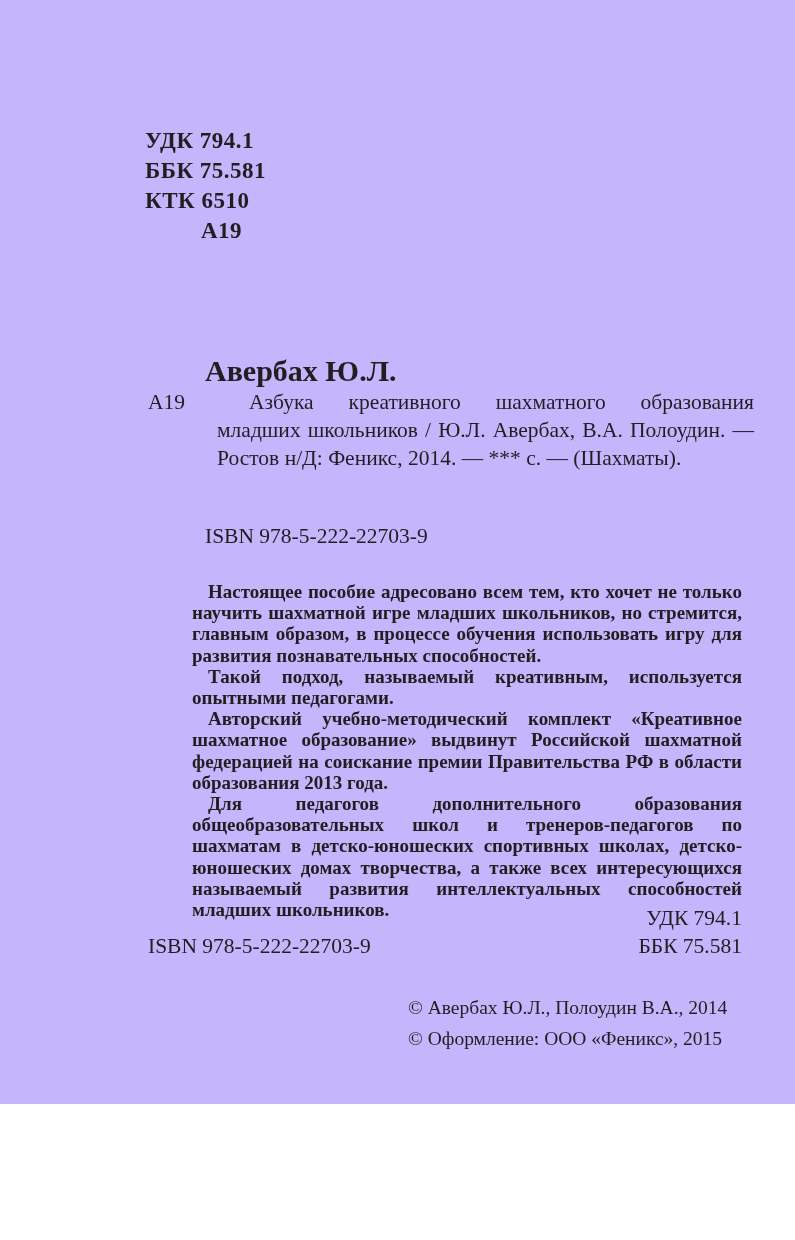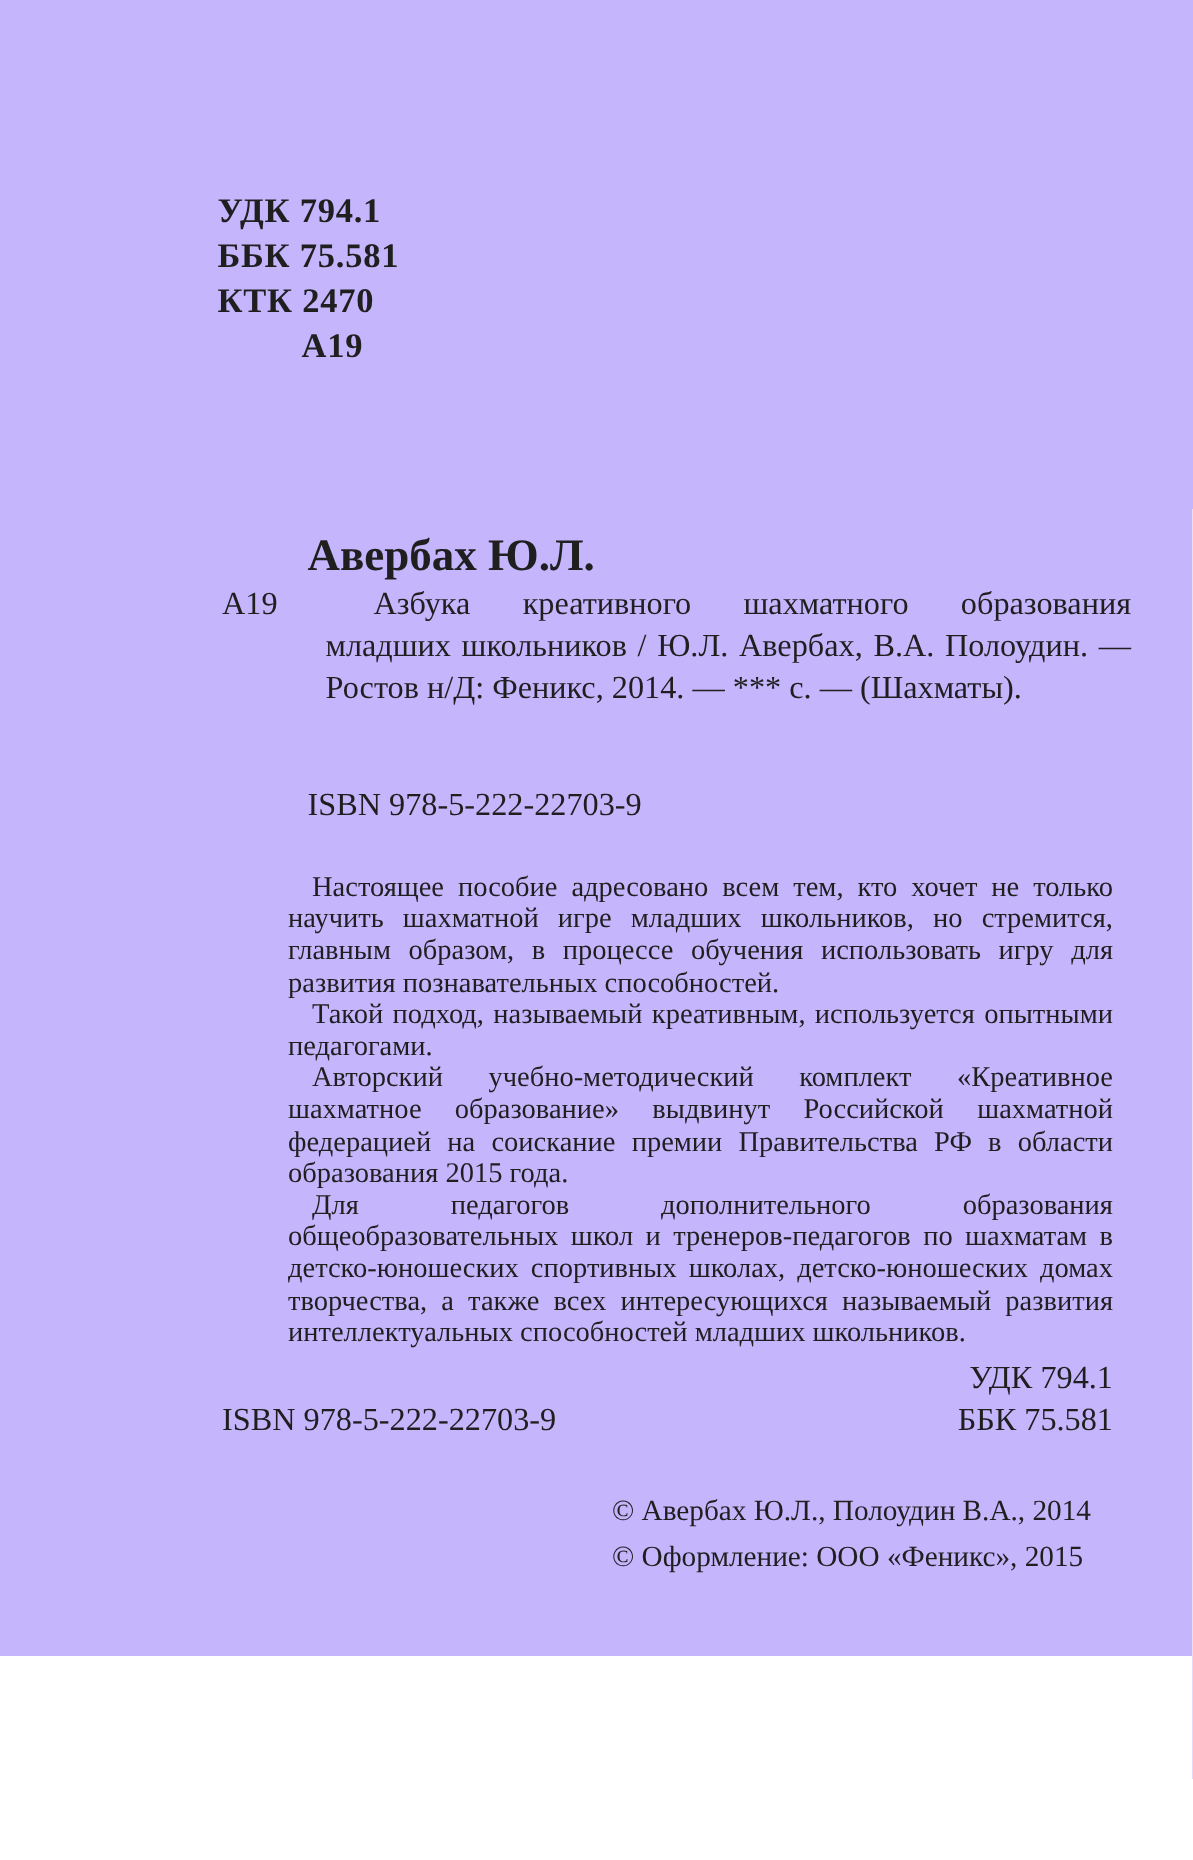--- a/index.html
+++ b/index.html
@@ -70,20 +70,21 @@
     top: 581px;
     width: 550px;
     font-size: 19px;
     line-height: 21.2px;
     text-align: justify;
     hyphens: auto;
   }
   .annotation p {
     margin: 0;
     text-indent: 16px;
+    font-weight: bold;
   }
 
   
   .footer-udk {
     position: absolute;
     right: 53px;
     top: 906px;
     font-size: 21.5px;
     text-align: right;
   }
@@ -107,36 +108,36 @@
   }
 </style>
 </head>
 <body>
 
 <div class="page">
 
   <div class="top-codes">
     <div class="code-line">УДК 794.1</div>
     <div class="code-line">ББК 75.581</div>
-    <div class="code-line">КТК 2470</div>
+    <div class="code-line">КТК 6510</div>
     <div class="code-line code-indent">А19</div>
   </div>
 
   <div class="author-heading">Авербах Ю.Л.</div>
 
   <div class="entry-label">А19</div>
 
   <div class="entry-body">Азбука креативного шахматного образования младших школьников / Ю.Л. Авербах, В.А. Полоудин. — Ростов н/Д: Феникс, 2014. — *** с. — (Шахматы).</div>
 
   <div class="isbn-top">ISBN 978-5-222-22703-9</div>
 
   <div class="annotation">
     <p>Настоящее пособие адресовано всем тем, кто хочет не только научить шахматной игре младших школьников, но стремится, главным образом, в процессе обучения использовать игру для развития познавательных способностей.</p>
     <p>Такой подход, называемый креативным, используется опытными педагогами.</p>
-    <p>Авторский учебно-методический комплект «Креативное шахматное образование» выдвинут Российской шахматной федерацией на соискание премии Правительства РФ в области образования 2015 года.</p>
+    <p>Авторский учебно-методический комплект «Креативное шахматное образование» выдвинут Российской шахматной федерацией на соискание премии Правительства РФ в области образования 2013 года.</p>
     <p>Для педагогов дополнительного образования общеобразовательных школ и тренеров-педагогов по шахматам в детско-юношеских спортивных школах, детско-юношеских домах творчества, а также всех интересующихся называемый развития интеллектуальных способностей младших школьников.</p>
   </div>
 
   <div class="footer-udk">УДК 794.1</div>
 
   <div class="footer-line">
     <span class="isbn-bottom">ISBN 978-5-222-22703-9</span>
     <span class="bbk-bottom">ББК 75.581</span>
   </div>
 

